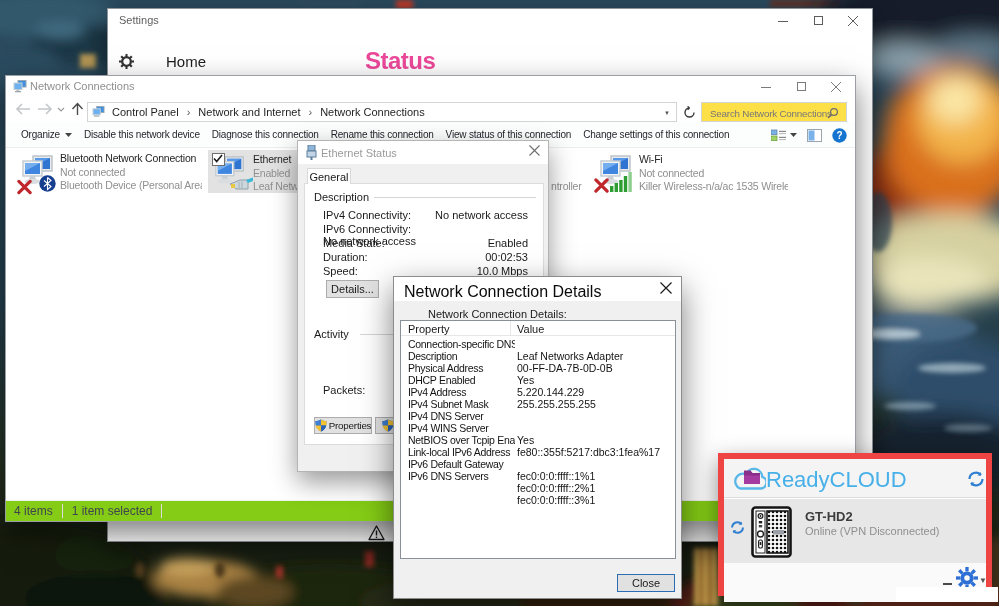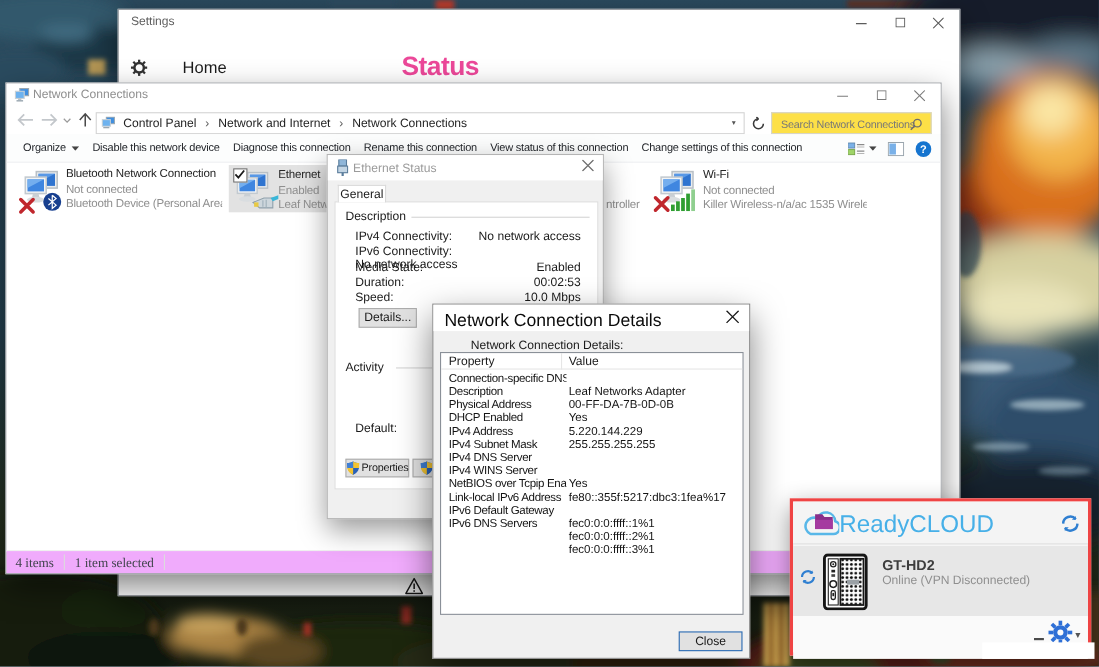--- a/index.html
+++ b/index.html
@@ -37,21 +37,21 @@
   .addr-chev { position:absolute; right:6px; top:7px; color:#555; font-size:6px; }
   .refresh-btn { position:absolute; left:674px; top:5px; width:18px; height:20px; color:#333; font-size:13px; display:flex; align-items:center; justify-content:center; }
   .search-box { position:absolute; left:695px; top:5px; width:146px; height:20px; border:1px solid #d4d4d4; background:#fde047; }
   .search-box .stext { position:absolute; left:8px; top:5px; font-size:9.8px; color:#777; white-space:nowrap; letter-spacing:-0.2px; }
   .toolbar { position:absolute; left:0; top:46px; width:100%; height:26px; background:#fcfdfd; border-bottom:1px solid #ebeef0; display:flex; align-items:center; }
   .tb-item { font-size:10px; color:#1e2126; white-space:nowrap; letter-spacing:-0.2px; }
   .tb-organize { margin-left:15px; display:flex; align-items:center; gap:5px; }
   .tb-list { display:flex; gap:12px; margin-left:12px; }
   .tb-right { position:absolute; right:8px; top:0; height:26px; display:flex; align-items:center; gap:10px; }
   .content { position:absolute; left:0; top:72px; width:100%; height:354px; background:#fff; }
-  .statusbar { position:absolute; left:0; bottom:0; width:100%; height:21px; background:#f0abfc; border-top:1px solid #f0f0f0; display:flex; align-items:center;font-family:Liberation Serif, serif; }
+  .statusbar { position:absolute; left:0; bottom:0; width:100%; height:21px; background:#84cc16; border-top:1px solid #f0f0f0; display:flex; align-items:center; }
   .statusbar .st { font-size:12px; color:#40444d; }
   .statusbar .sep { width:1px; height:14px; background:#dcdcdc; margin:0 9px; }
 
   .netitem-title { position:absolute; font-size:10.5px; color:#262626; white-space:nowrap; letter-spacing:-0.2px; }
   .netitem-sub { position:absolute; font-size:10.5px; color:#8f8f8f; white-space:nowrap; overflow:hidden; letter-spacing:-0.2px; }
   .sel-rect { position:absolute; left:202px; top:2px; width:120px; height:43px; background:#e2e2e2; }
 
   
   #ethdlg { left:297px; top:140px; width:252px; height:332px; border:1px solid #b4b4b4; box-shadow:0 10px 24px rgba(0,0,0,.4); background:#f0f0f0; }
   #ethdlg .titlebar { position:absolute; left:0; top:0; width:100%; height:23px; background:#fff; }
@@ -75,21 +75,21 @@
   .lv-head .c1 { position:absolute; left:7px; top:2px; font-size:11px; color:#1a1a1a; }
   .lv-head .c2 { position:absolute; left:116px; top:2px; font-size:11px; color:#1a1a1a; }
   .lv-head .cdiv { position:absolute; left:109px; top:0; width:1px; height:15px; background:#e6e6e6; }
   .lv-rows { position:absolute; left:0; top:17px; width:100%; }
   .lv-row { position:relative; height:12px; }
   .lv-row .p { position:absolute; left:7px; top:0; font-size:10.5px; color:#141414; white-space:nowrap; width:107px; overflow:hidden; letter-spacing:-0.3px; }
   .lv-row .v { position:absolute; left:116px; top:0; font-size:10.5px; color:#141414; white-space:nowrap; }
   #detdlg .closebtn { left:223px; top:297px; width:58px; height:18px; border:1px solid #2b6cb5; }
 
   
-  #rcloud { position:absolute; left:718px; top:453px; width:274px; height:143px; border:3px solid #ef4444; box-shadow:0 8px 22px rgba(0,0,0,.45); background:#fff; z-index:6; }
+  #rcloud { position:absolute; left:718px; top:453px; width:274px; height:143px; border:6px solid #ef4444; box-shadow:0 8px 22px rgba(0,0,0,.45); background:#fff; z-index:6; }
   #rcloud .hdr { position:absolute; left:0; top:0; width:100%; height:39px; background:#f4f4f4; border-bottom:1px solid #dddddd; }
   #rcloud .brand { position:absolute; left:42px; top:8px; font-size:22px; color:#47b0e8; letter-spacing:0; }
   #rcloud .devrow { position:absolute; left:0; top:40px; width:100%; height:64px; background:#e7e7e7; }
   #rcloud .devname { position:absolute; left:81px; top:10px; font-size:13px; font-weight:bold; color:#3d3d3d; }
   #rcloud .devstat { position:absolute; left:81px; top:26px; font-size:11px; color:#8f8f8f; }
   #rcloud .ftr { position:absolute; left:0; top:104px; width:100%; height:39px; background:#fafafa; }
   #rcloud .dash { position:absolute; left:219px; top:20px; width:9px; height:2px; background:#4a4a4a; }
   #rcloud .fcaret { position:absolute; left:255px; top:13px; font-size:8px; color:#555; }
   #rcloud .whitebox { position:absolute; left:172px; top:128px; width:102px; height:15px; background:#ffffff; z-index:3; }
 
@@ -492,21 +492,21 @@
         </div>
 
         <div class="erow" style="top: 124px;">
           <span>Speed:</span>
           <span>10.0 Mbps</span>
         </div>
       </div>
     <div class="btn" style="left:28px;top:139px;width:53px;height:18px;">Details...</div>
     <span class="grp-label" style="left:16px;top:187px;">Activity</span>
     <div class="grp-line" style="left:62px;top:193px;width:176px;"></div>
-    <span class="grp-label" style="left:25px;top:243px;">Default:</span>
+    <span class="grp-label" style="left:25px;top:243px;">Packets:</span>
     <div class="btn" style="left:16px;top:276px;width:58px;height:17px;font-size:9.8px;letter-spacing:-0.2px;">
       <svg width="12" height="13" viewBox="0 0 12 13" style="margin-right:2px;flex-shrink:0;">
         <path d="M6 0.5 C7.8 1.6 9.8 2 11.5 2 C11.5 7 10 10.5 6 12.5 C2 10.5 0.5 7 0.5 2 C2.2 2 4.2 1.6 6 0.5 Z" fill="#2a62b8"></path>
         <path d="M6 0.5 C7.8 1.6 9.8 2 11.5 2 L11.5 6.5 L6 6.5 Z" fill="#f4c430"></path>
         <path d="M0.5 2 C2.2 2 4.2 1.6 6 0.5 L6 6.5 L0.7 6.5 Z" fill="#3f7fd4"></path>
         <path d="M6 6.5 L11.3 6.5 C10.7 9.3 9.2 11.2 6 12.5 Z" fill="#2a62b8"></path>
         <path d="M6 6.5 L0.7 6.5 C1.3 9.3 2.8 11.2 6 12.5 Z" fill="#f4c430"></path>
       </svg>
       <span>Properties</span>
     </div>

